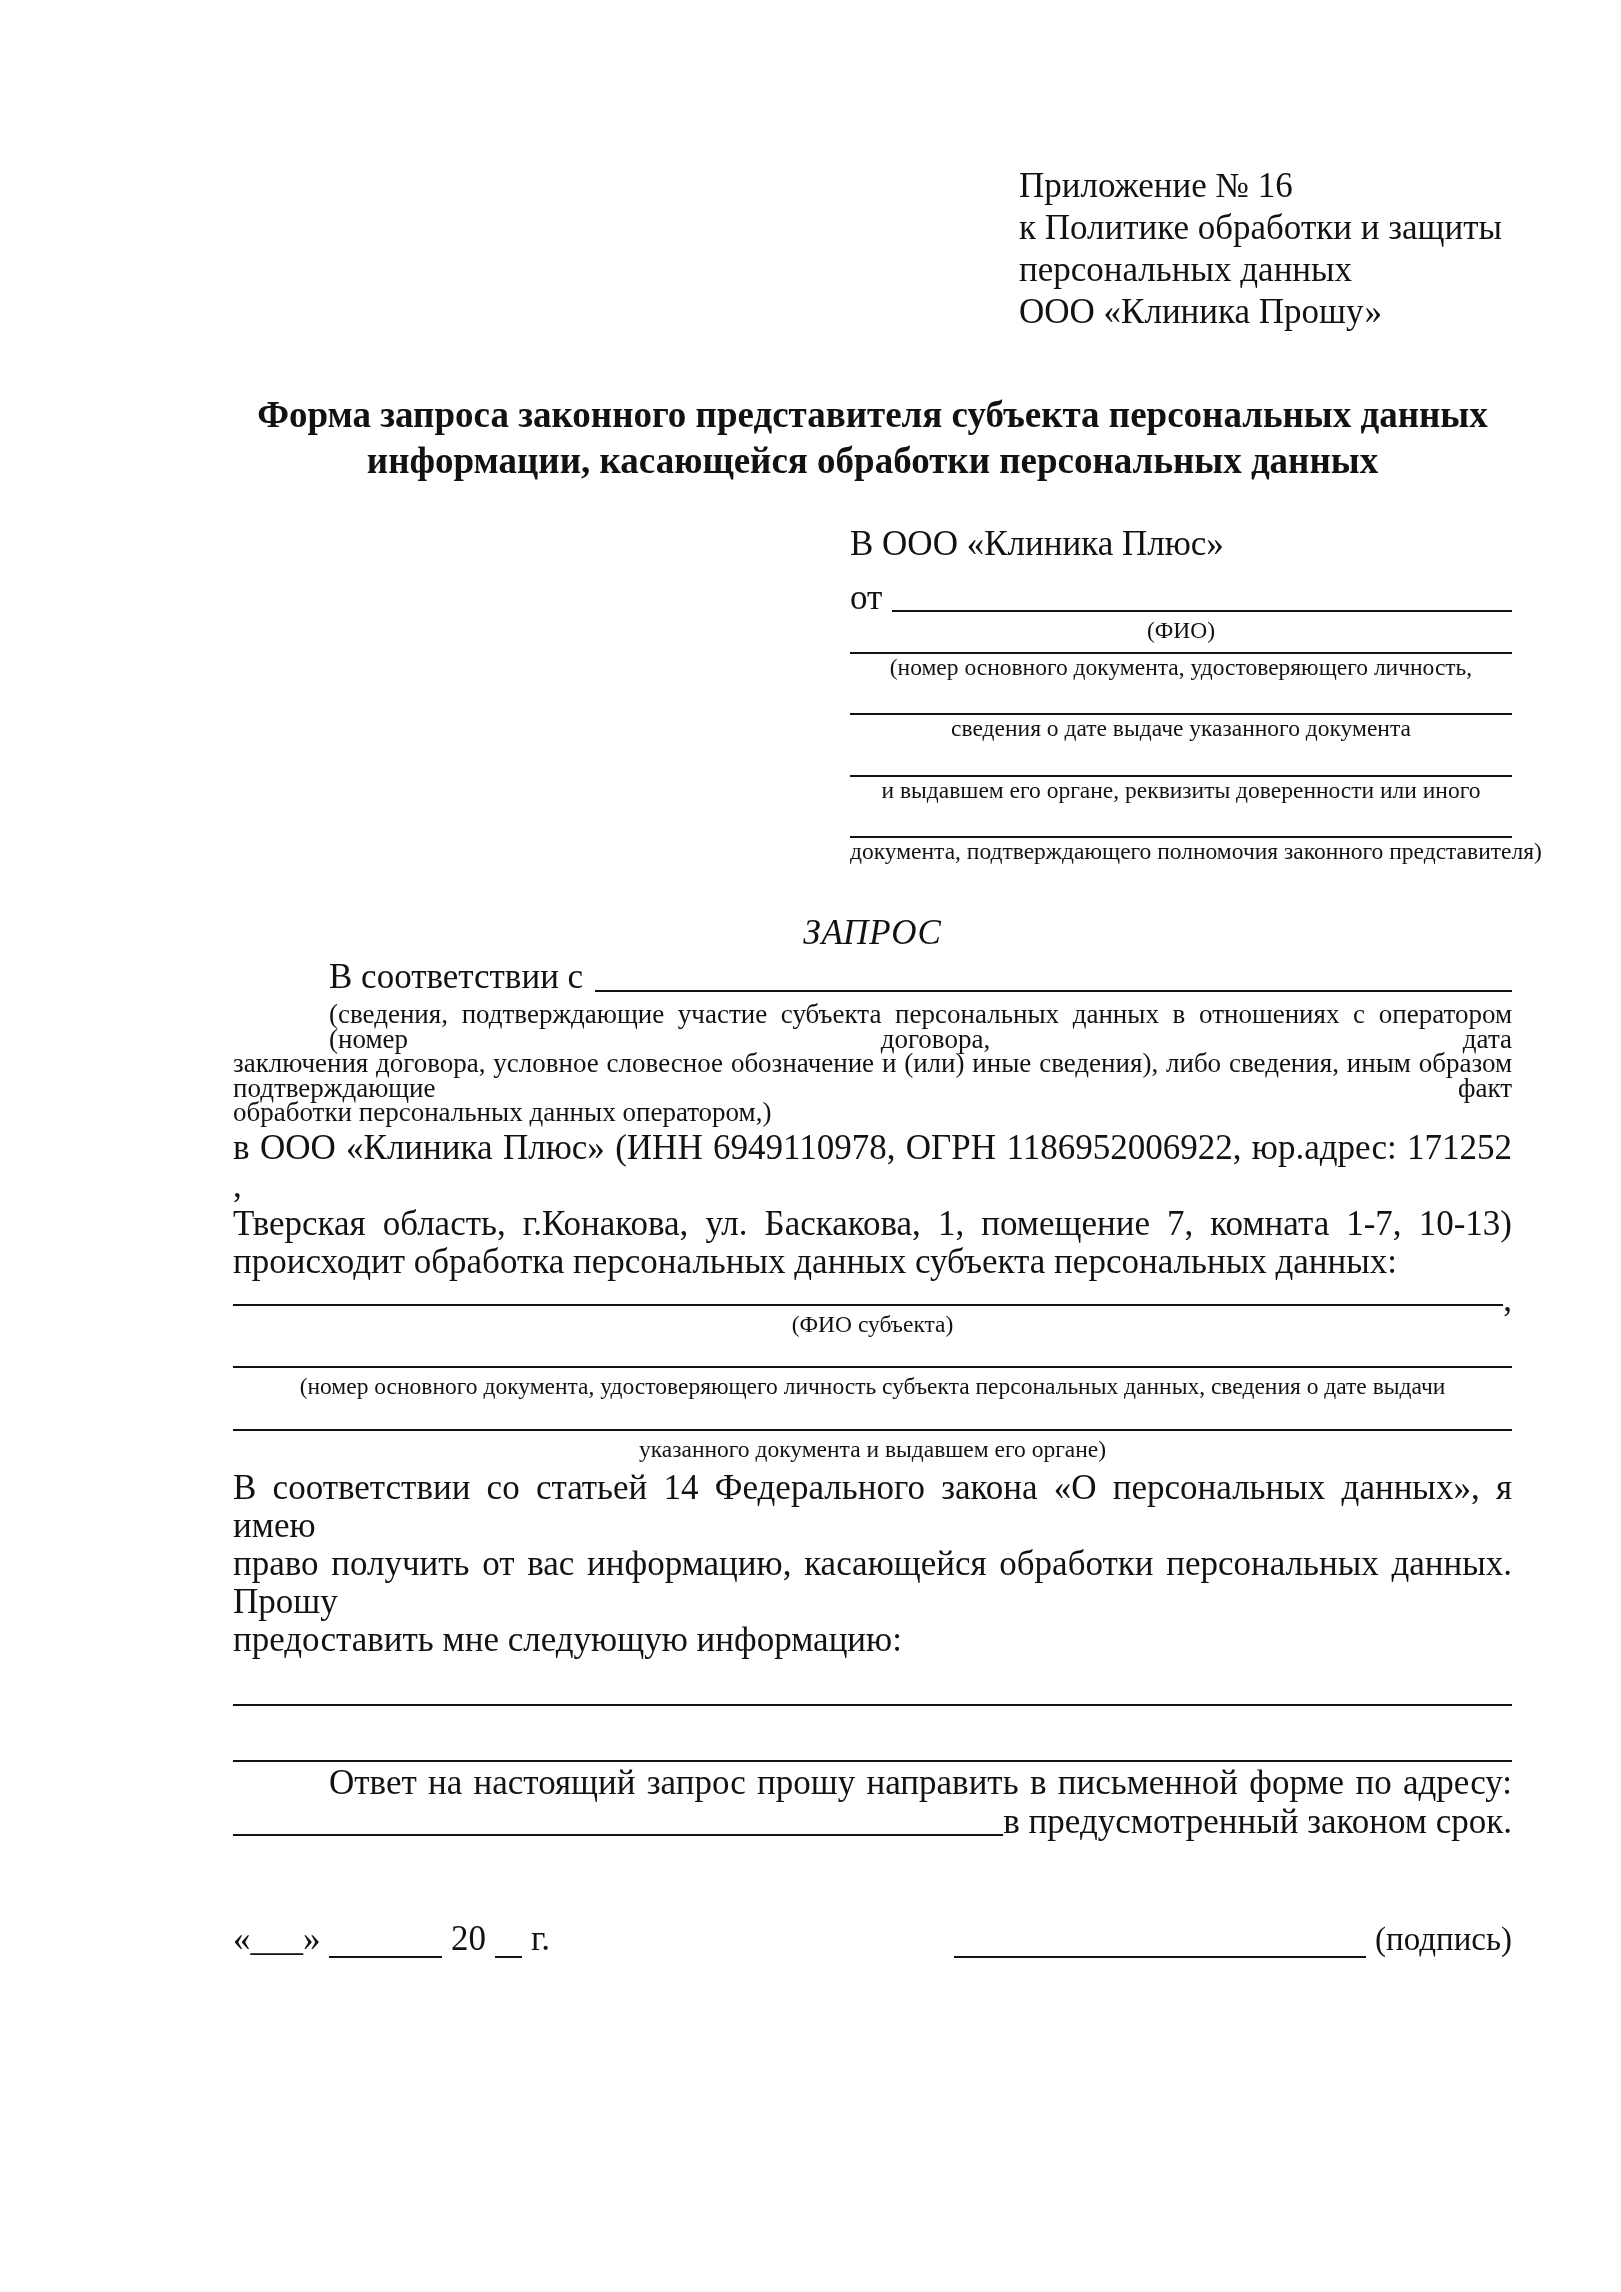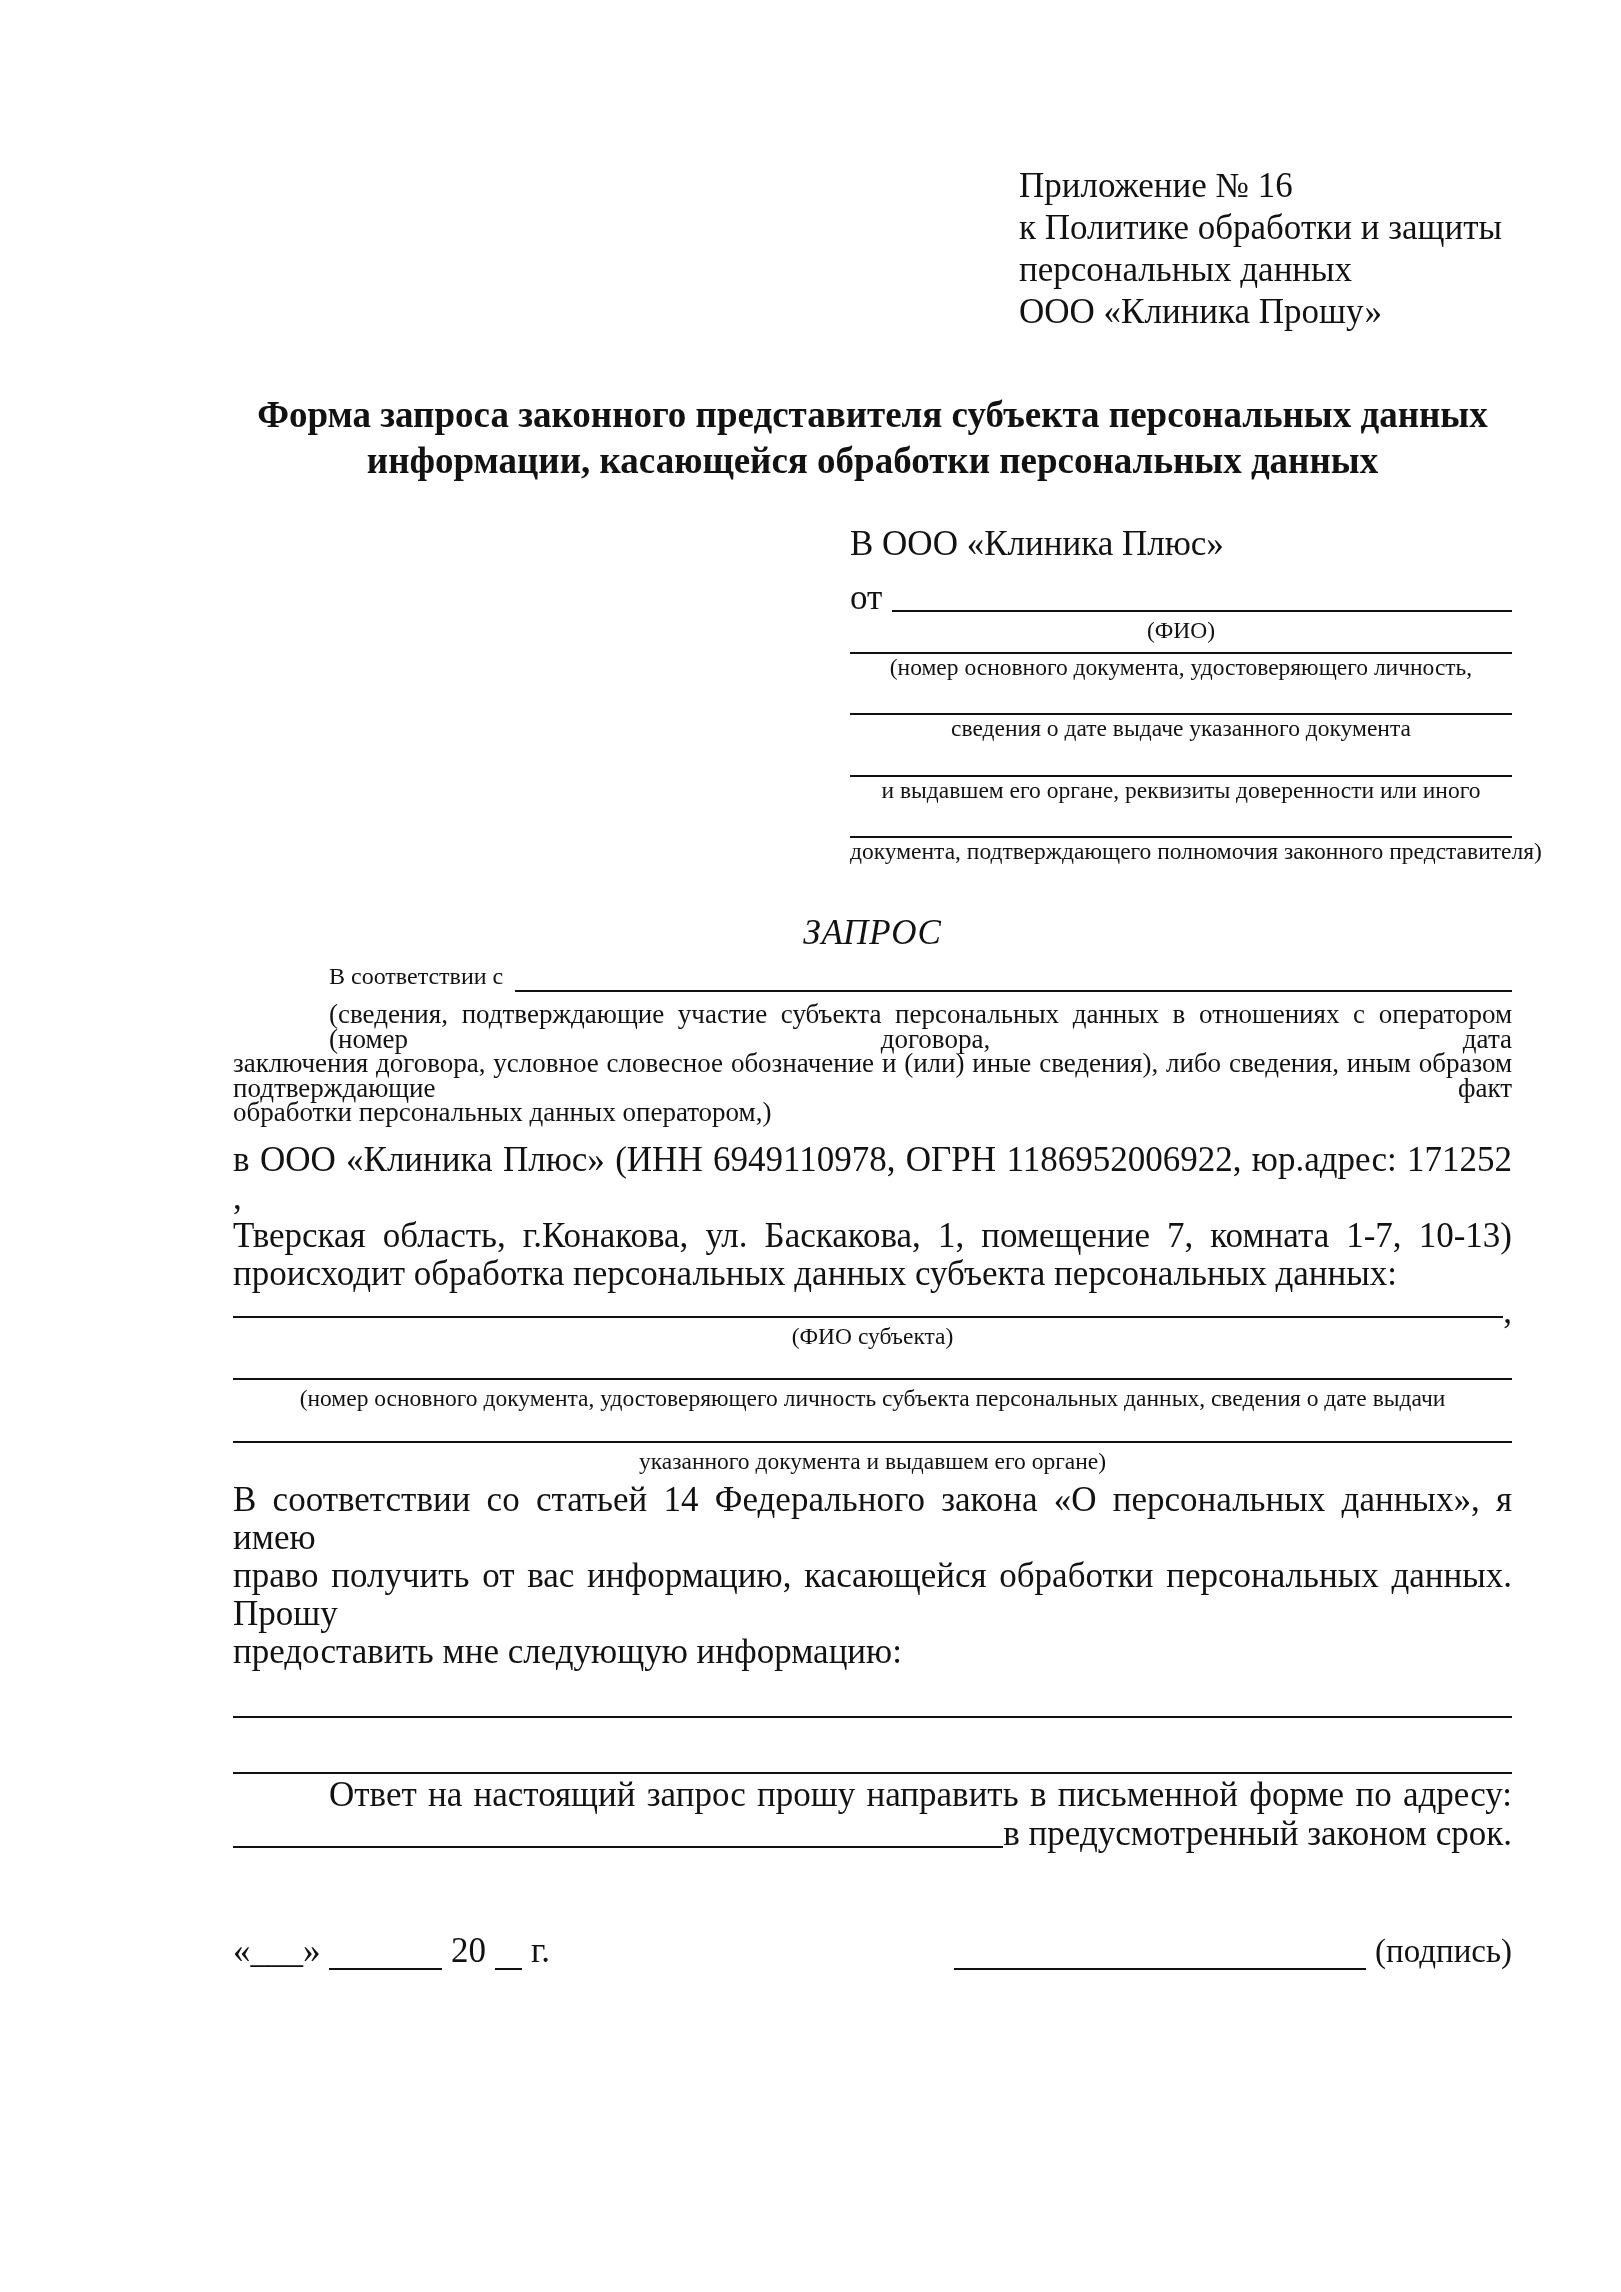--- a/index.html
+++ b/index.html
@@ -25,30 +25,30 @@
   .addr-org{line-height:41px;}
   .from-row{display:flex;margin-top:13.7px;line-height:39px;}
   .from-label{white-space:nowrap;margin-right:9.8px;}
   .ffill{flex:1 1 auto;border-bottom:2.9px solid #121212;margin-bottom:4.9px;}
   .cap{font-size:23.5px;line-height:27.4px;text-align:center;white-space:nowrap;}
   .uline{height:32px;border-bottom:2.9px solid #121212;}
   .uline.first{height:7.8px;}
 
   
   .zapros{margin-top:47px;text-align:center;font-size:35px;line-height:39px;letter-spacing:1px;font-style:italic;}
-  .accordance{display:flex;margin-top:5.9px;font-size:24px;line-height:39px;}
+  .accordance{display:flex;margin-top:5.9px;font-size:35px;line-height:39px;}
   .accordance .label{padding-left:96px;margin-right:11.8px;white-space:nowrap;}
 
   .note{margin-top:6px;font-size:27px;line-height:24.5px;}
   .jl{text-align:justify;text-align-last:justify;}
   .ll{text-align:left;text-align-last:left;}
   .ind{padding-left:96px;}
 
   .para{font-size:35px;line-height:38px;}
-  .op{margin-top:16px;}
+  .op{margin-top:4px;}
 
   .srow{display:flex;font-size:35px;}
   .srow .comma{align-self:flex-end;margin-bottom:-8.8px;}
   .s1{height:30px;}
   .s2{height:35px;}
 
   .law{margin-top:5.9px;}
 
   .bl{height:0;border-top:2.9px solid #121212;}
   .bl1{margin-top:45px;}

